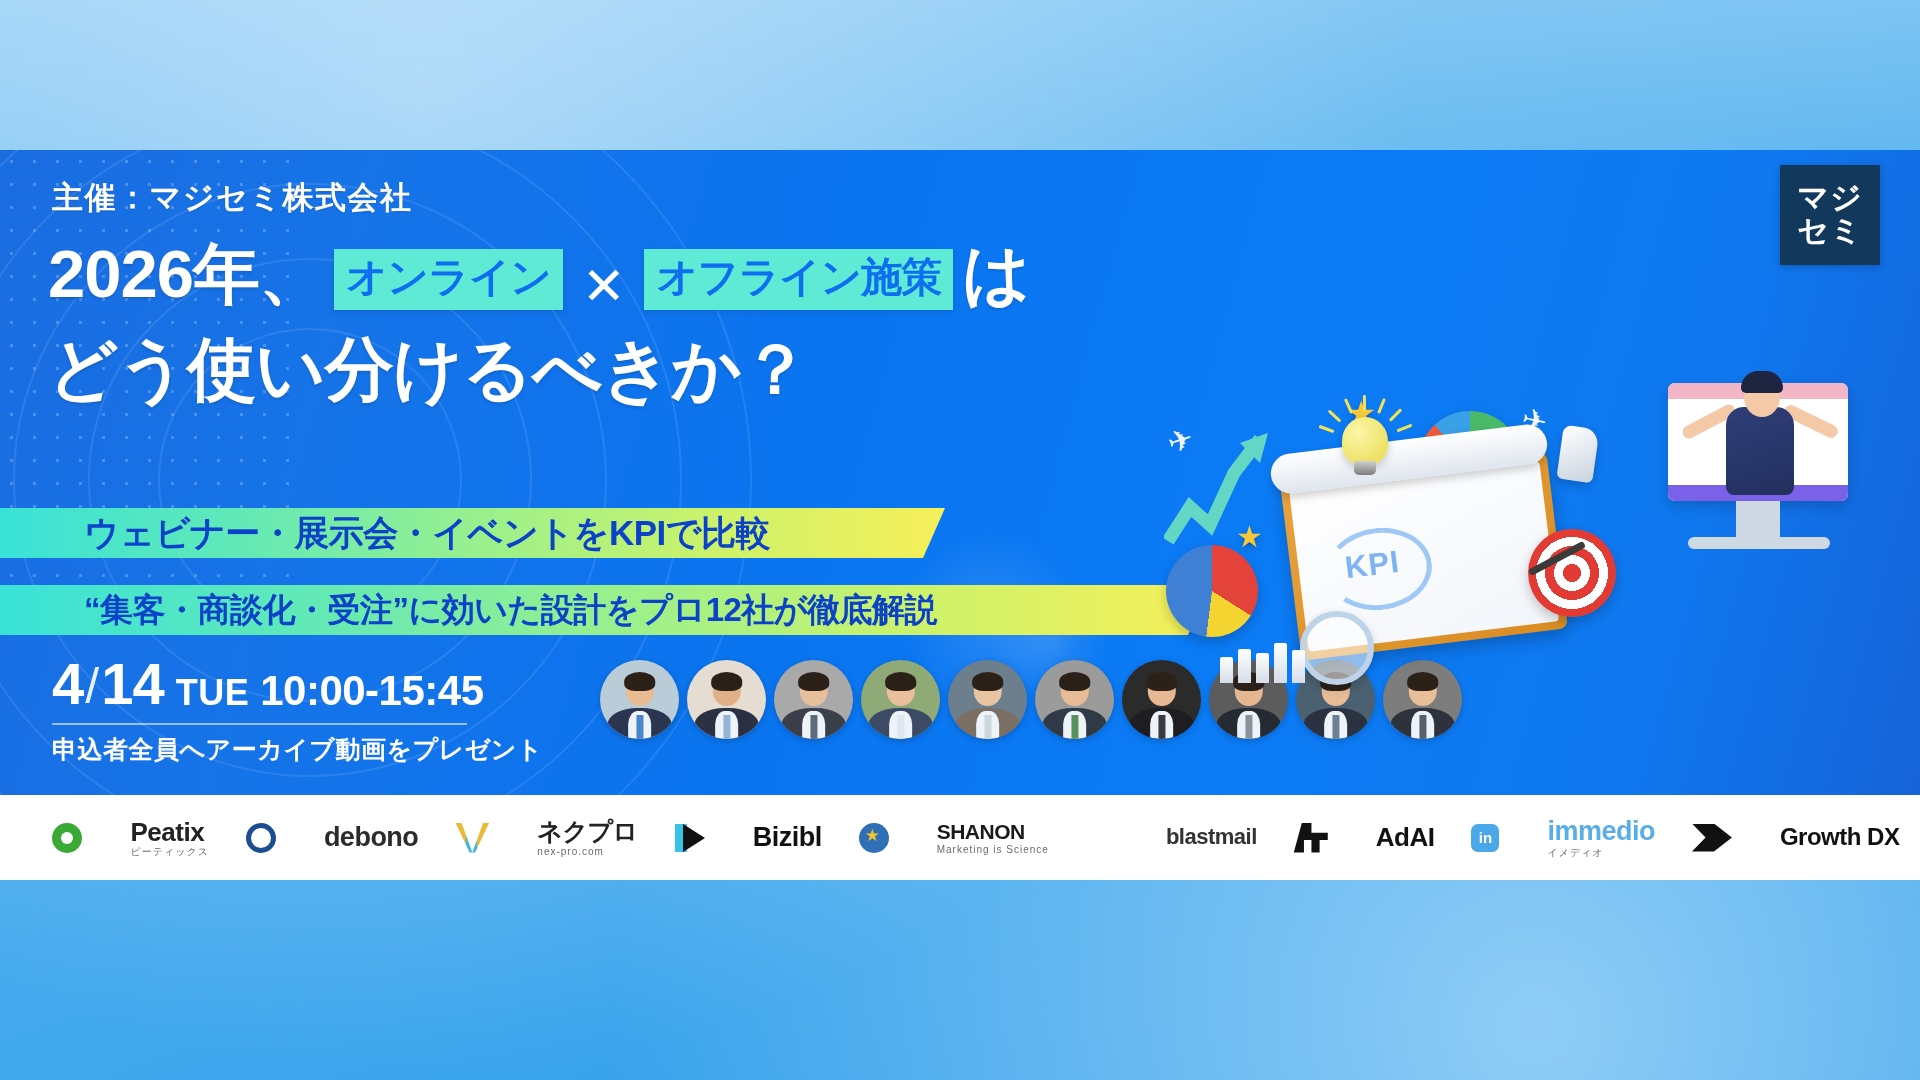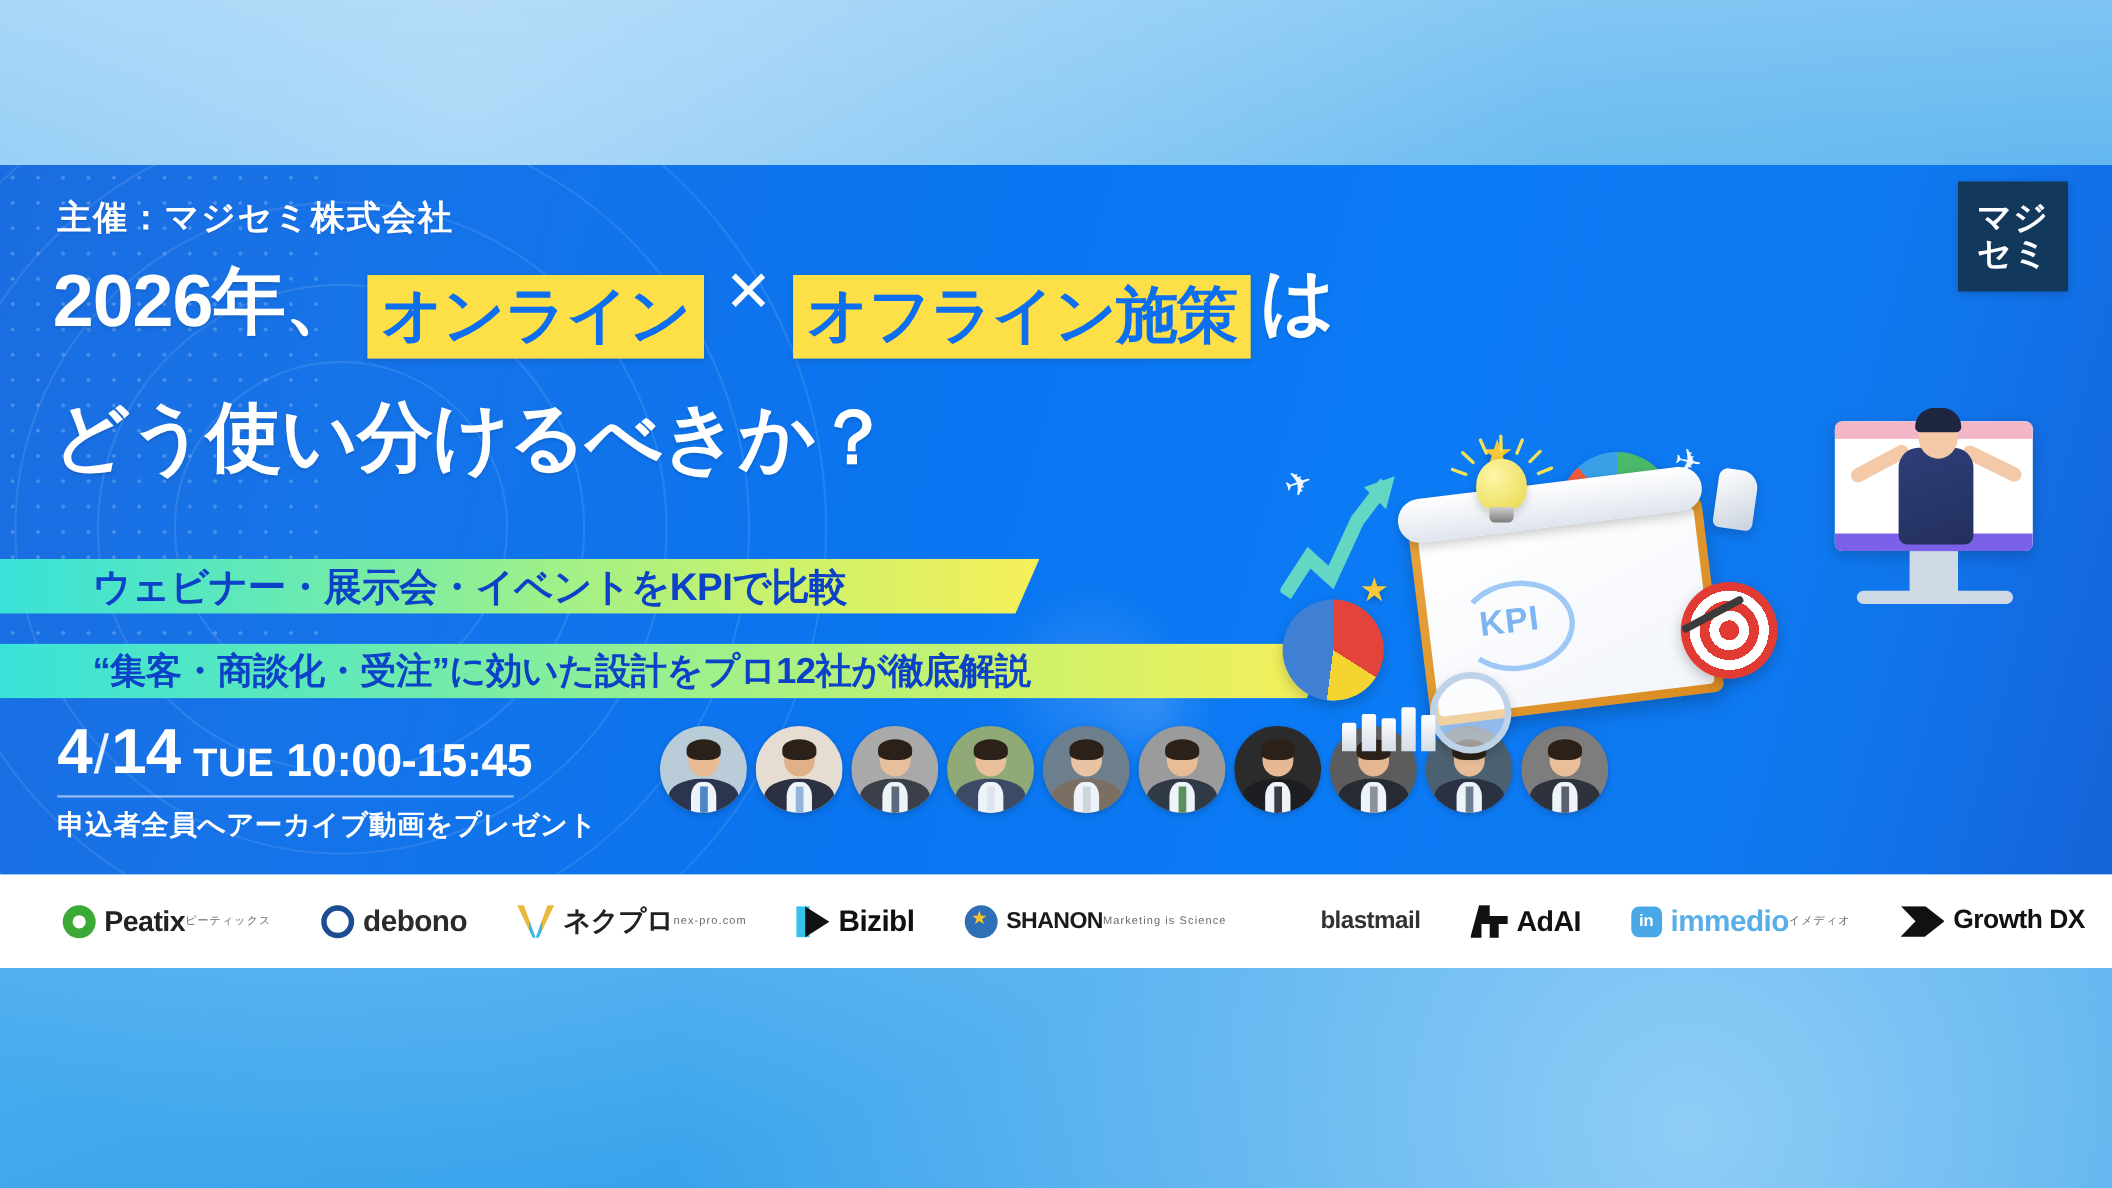--- a/index.html
+++ b/index.html
@@ -52,28 +52,28 @@
 
   
   .organizer{
     position:absolute;left:52px;top:177px;
     color:#fff;font-weight:bold;font-size:31px;letter-spacing:1.5px;
     text-shadow:0 1px 2px rgba(0,0,0,.12);
   }
 
   
   .headline{position:absolute;left:48px;top:238px;width:1290px;}
-  .hl-row{display:flex;align-items:flex-start;gap:0px;white-space:nowrap;}
+  .hl-row{display:flex;align-items:flex-end;gap:0px;white-space:nowrap;}
   .hl-plain{
     color:#fff;font-weight:bold;font-size:67px;line-height:1.08;
     letter-spacing:-1px;text-shadow:0 2px 3px rgba(0,0,0,.13);
   }
   .hl-chip{
-    background:#fde047;color:#0d6ff0;font-weight:bold;font-size:56px;line-height:1;
-    padding:8px 12px 12px;margin:12px 9px;letter-spacing:-1px;
+    background:#5eead4;color:#0d6ff0;font-weight:bold;font-size:41px;line-height:1;
+    padding:8px 12px 12px;margin:0 9px;letter-spacing:-1px;
     box-shadow:0 2px 5px rgba(0,0,0,.12);
   }
   .hl-x{
     color:#fff;font-size:52px;font-weight:300;margin:0 10px;line-height:1;
     position:relative;top:2px;
   }
   .hl-line2{
     color:#fff;font-weight:bold;font-size:69px;letter-spacing:-1px;
     margin-top:14px;text-shadow:0 2px 3px rgba(0,0,0,.13);
   }
@@ -239,21 +239,21 @@
 
   
   .sponsors{
     position:absolute;left:0;top:795px;width:1920px;height:85px;
     background:#ffffff;display:flex;align-items:center;justify-content:space-around;
     padding:0 18px;box-sizing:border-box;
   }
   .logo{display:flex;align-items:center;gap:8px;}
   .logo-txt{font-weight:bold;letter-spacing:-.5px;}
   .logo-sub{font-size:10px;letter-spacing:1px;color:#6a6a6a;font-weight:normal;}
-  .lg-col{display:flex;flex-direction:row;align-items:center;line-height:1.1;}
+  .lg-col{display:flex;flex-direction:column;align-items:flex-start;line-height:1.1;margin-left:40px;}
   .mark{flex:0 0 auto;display:flex;align-items:center;justify-content:center;margin-left:32px;}
 
   .peatix-mark{width:30px;height:30px;border-radius:50%;background:#3aa935;position:relative;}
   .peatix-mark:after{content:"";position:absolute;left:9px;top:9px;width:12px;height:12px;border-radius:50%;background:#fff;}
   .debono-mark{width:30px;height:30px;border-radius:50%;border:5px solid #1c4c92;box-sizing:border-box;}
   .nexpro-mark{width:34px;height:30px;background:linear-gradient(90deg,#e8b93a 0 33%,#3fb8e0 33% 66%,#e8b93a 66% 100%);
     clip-path:polygon(0 0,18% 0,50% 100%,82% 0,100% 0,58% 100%,42% 100%);}
   .bizibl-mark{width:0;height:0;border-left:22px solid #111;border-top:14px solid transparent;border-bottom:14px solid transparent;}
   .bizibl-mark2{width:12px;height:28px;background:#36c3e8;margin-right:-4px;}
   .shanon-mark{width:30px;height:30px;border-radius:50%;background:#2f6fb5;position:relative;}

